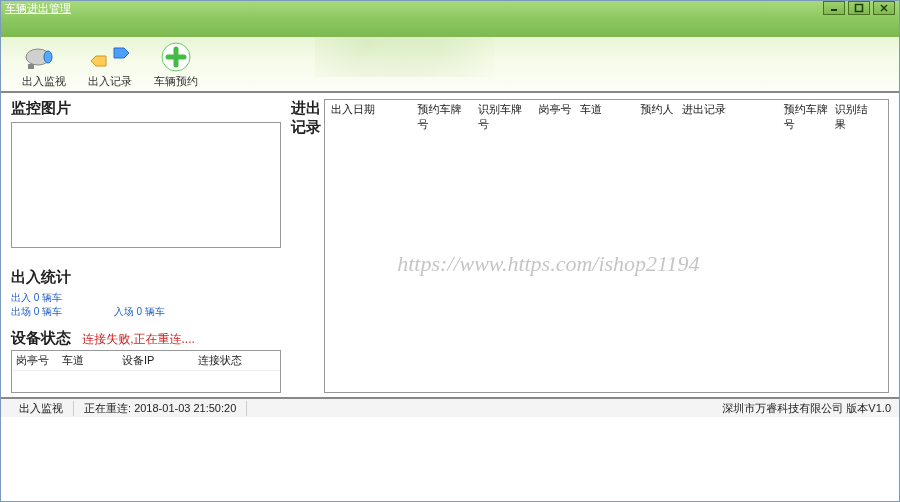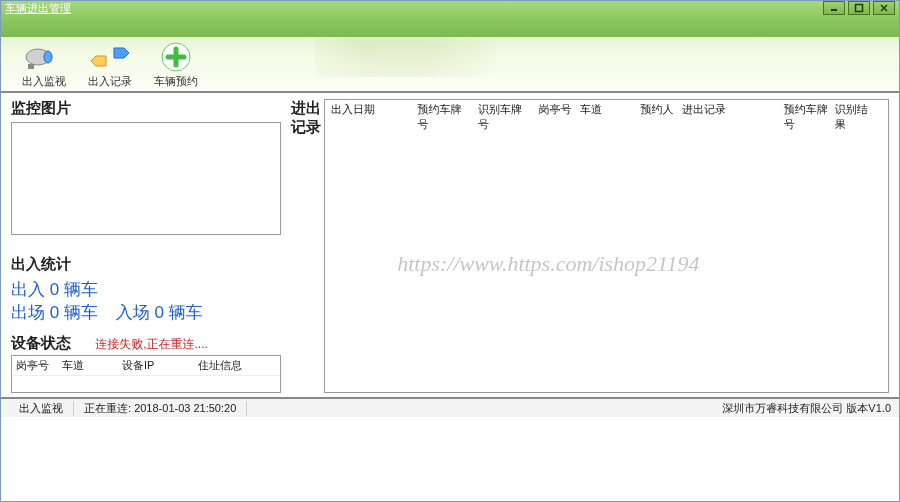--- a/index.html
+++ b/index.html
@@ -12,24 +12,24 @@
 .toolbar::before { content: ""; position: absolute; top: 0; left: 35%; width: 180px; height: 40px; background: radial-gradient(circle at 30% 20%, rgba(120,180,60,0.15) 0%, transparent 60%), radial-gradient(circle at 70% 30%, rgba(120,180,60,0.12) 0%, transparent 50%); }
 .tbtn { display: flex; flex-direction: column; align-items: center; width: 66px; cursor: pointer; }
 .tbtn .ic { width: 40px; height: 30px; display: flex; align-items: center; justify-content: center; }
 .tbtn .lbl { font-size: 11px; color: #333; margin-top: 2px; }
 .content { display: flex; height: 304px; }
 .left { width: 286px; padding: 4px 6px 4px 10px; display: flex; flex-direction: column; }
 .right { flex: 1; padding: 4px 10px 4px 4px; display: flex; flex-direction: row; position: relative; }
 .sect-title { font-size: 15px; font-weight: bold; color: #222; margin: 2px 0 4px; }
 .monitor-img { border: 1px solid #999; height: 160px; background: #fff; }
 .stats { margin-top: 18px; }
-.stat-line { color: #1e5fd0; font-size: 17px; margin: 0 0; }
+.stat-line { color: #1e5fd0; font-size: 10px; margin: 0 0; }
 .stat-line span { display: inline-block; }
 .dev-title { font-size: 15px; font-weight: bold; color: #222; margin-top: 10px; }
-.dev-title .err { color: #d02020; font-size: 12px; font-weight: normal; margin-left: 20px; }
+.dev-title .err { color: #d02020; font-size: 12px; font-weight: normal; margin-left: 7px; }
 .dev-table { border: 1px solid #999; height: 54px; margin-top: 2px; }
 .thead { display: flex; font-size: 11px; color: #222; padding: 2px 4px; border-bottom: 1px solid #eee; }
 .thead div { padding-right: 8px; }
 .log-table { border: 1px solid #999; flex: 1; background: #fff; margin-top: 2px; }
 .log-head { display: flex; font-size: 11px; color: #222; padding: 2px 6px; justify-content: flex-end; }
 .log-head div { padding-right: 6px; }
 .watermark { position: absolute; top: 52%; left: 18%; font-size: 22px; color: rgba(90,90,90,0.35); font-family: Georgia, serif; font-style: italic; pointer-events: none; }
 .statusbar { height: 20px; border-top: 2px solid #888; background: #f4f4f4; display: flex; align-items: center; font-size: 11px; color: #222; padding: 0 8px; }
 .statusbar .seg { padding: 0 10px; border-right: 1px solid #ccc; }
 .statusbar .right-seg { margin-left: auto; }
@@ -106,21 +106,21 @@
 
     <div class="dev-title">
       <span>设备状态</span>
       <span class="err">连接失败,正在重连....</span>
     </div>
     <div class="dev-table">
       <div class="thead">
         <div style="width:46px">岗亭号</div>
         <div style="width:60px">车道</div>
         <div style="width:76px">设备IP</div>
-        <div>住址信息</div>
+        <div>连接状态</div>
       </div>
     </div>
   </div>
 
   <div class="right">
     <div class="sect-title">进出记录</div>
     <div class="log-table">
       <div class="log-head">
         <div style="width:92px">出入日期</div>
         <div style="width:64px">预约车牌号</div>

